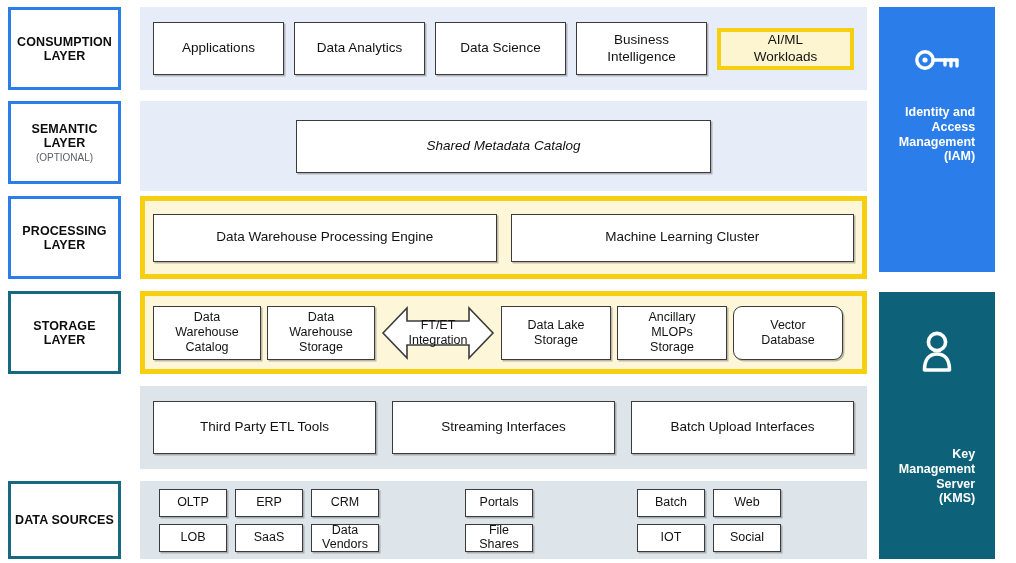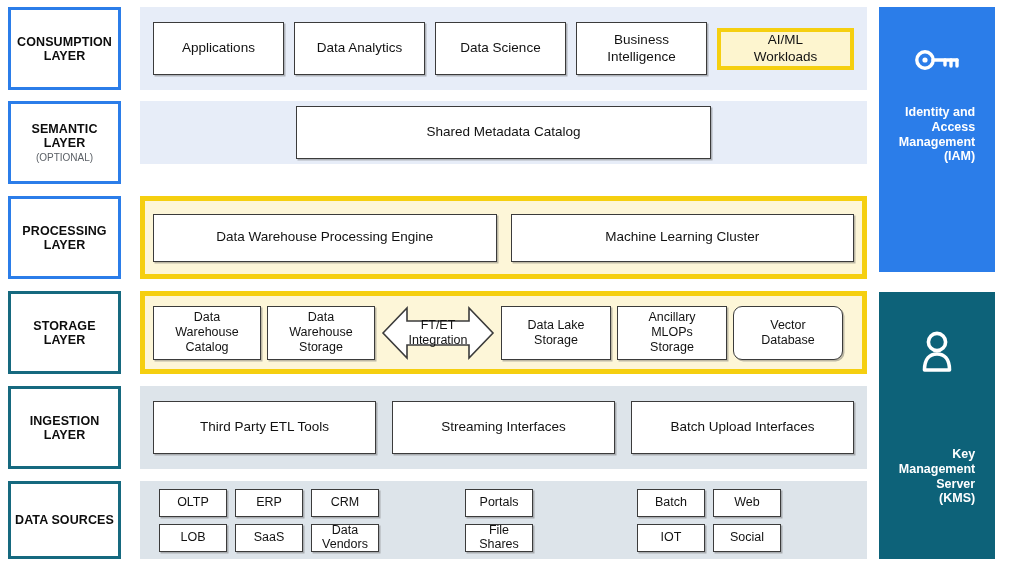--- a/index.html
+++ b/index.html
@@ -193,43 +193,39 @@
   <div class="layer-label bdr-blue" style="top:196px;height:83px;">
     <div class="ll-title">PROCESSING
 LAYER</div>
   </div>
 
   <div class="layer-label bdr-teal" style="top:291px;height:83px;">
     <div class="ll-title">STORAGE
 LAYER</div>
   </div>
 
-  <div class="layer-label bdr-teal" style="top:386px;height:83px;">
-    <div class="ll-title">INGESTION
-LAYER</div>
-  </div>
 
   <div class="layer-label bdr-teal" style="top:481px;height:78px;">
     <div class="ll-title">DATA
 SOURCES</div>
   </div>
 
   <div class="band band-blue" style="top:7px;height:83px;">
     <div class="band-inner">
       <div class="node" style="flex:1;height:53px;">Applications</div>
       <div class="node" style="flex:1;height:53px;">Data Analytics</div>
       <div class="node" style="flex:1;height:53px;">Data Science</div>
       <div class="node" style="flex:1;height:53px;">Business
 Intelligence</div>
       <div class="node hl" style="flex:1;height:42px;">AI/ML
 Workloads</div>
     </div>
   </div>
 
-  <div class="band band-blue" style="top:101px;height:63px;">
+  <div class="band band-blue" style="top:101px;height:90px;font-style:italic;">
     <div class="band-inner" style="justify-content:center;">
       <div class="node" style="width:415px;height:53px;">Shared Metadata Catalog</div>
     </div>
   </div>
 
   <div class="band band-yellow" style="top:196px;height:83px;">
     <div class="band-inner" style="padding:0 8px;gap:14px;">
       <div class="node" style="flex:1;height:48px;">Data Warehouse Processing Engine</div>
       <div class="node" style="flex:1;height:48px;">Machine Learning Cluster</div>
     </div>

